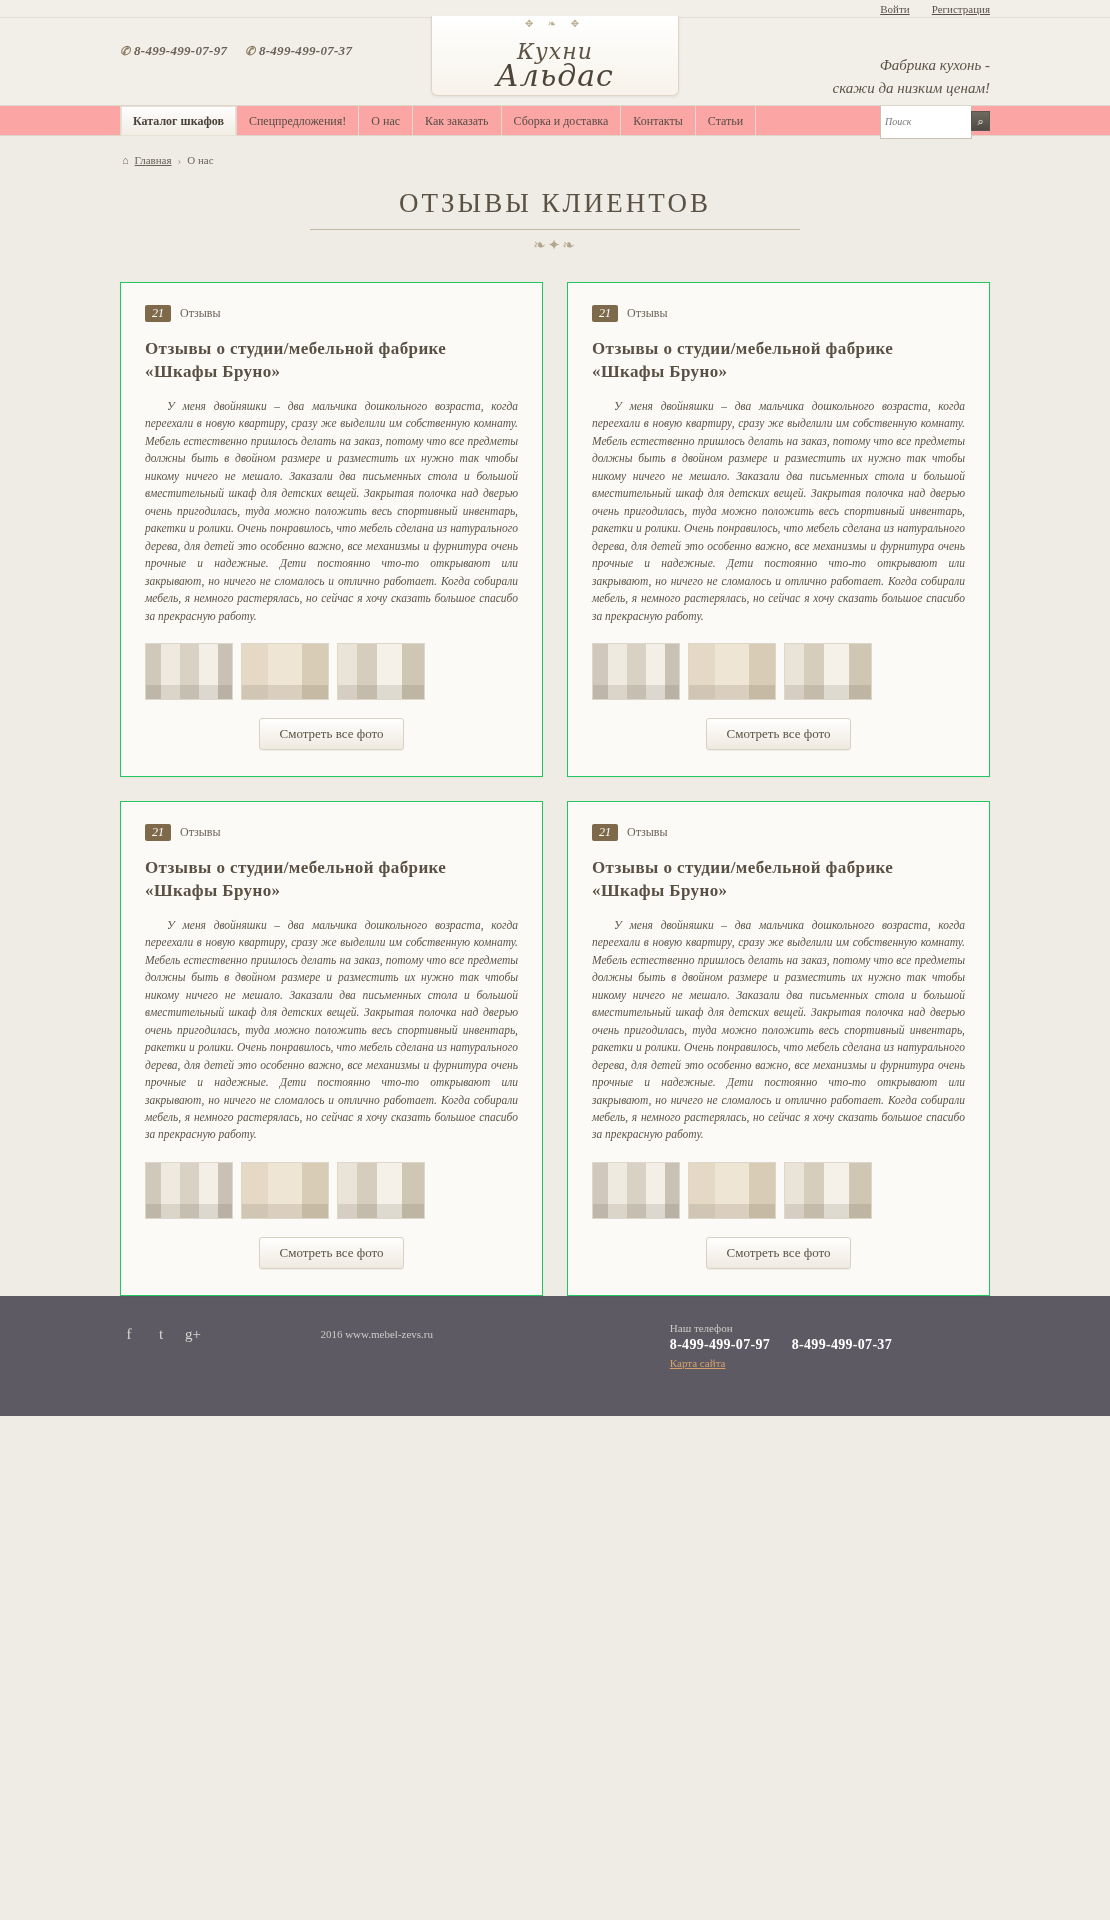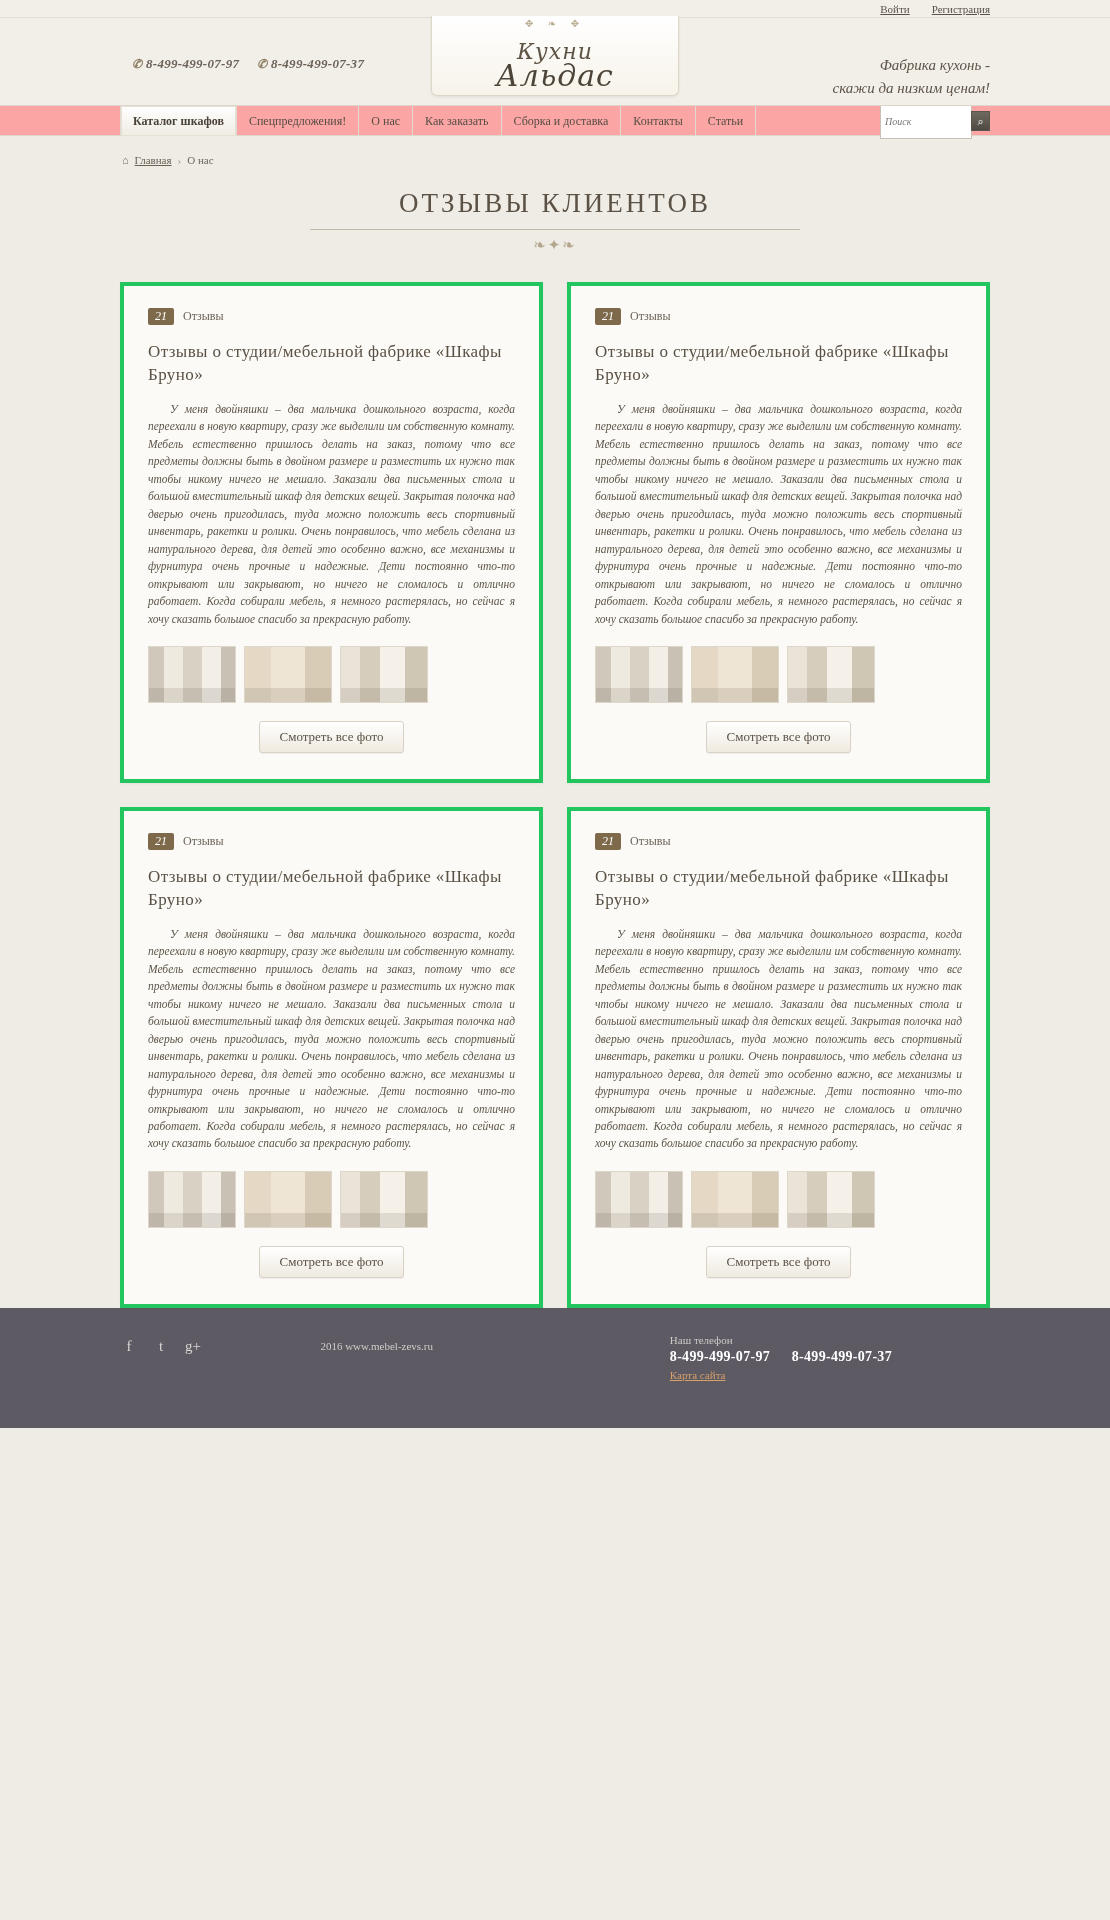--- a/index.html
+++ b/index.html
@@ -38,26 +38,25 @@
     border-bottom: 1px solid #dcd6cb;
   }
   .header-inner {
     width: 870px;
     margin: 0 auto;
     position: relative;
     height: 88px;
   }
   .phones {
     position: absolute;
-    left: 0; top: 38px;
+    left: 0; top: 25px;
     font-size: 13px;
     font-style: italic;
     color: #6b6257;
     white-space: nowrap;
-    margin-left: 12px;
   }
   .phones .ph { margin-right: 14px; font-weight: bold; letter-spacing: .3px; }
   .phone-icon {
     display: inline-block;
     width: 10px; height: 11px;
     margin-right: 4px;
     color: #8d7d63;
     font-size: 12px;
   }
   .logo {
@@ -197,21 +196,21 @@
 
   
   .grid {
     display: grid;
     grid-template-columns: 1fr 1fr;
     gap: 24px 24px;
     margin-top: 28px;
   }
   .card {
     background: #fbfaf7;
-    border: 4px solid #22c55e;
+    border: 1px solid #22c55e;
     padding: 22px 24px 26px;
     box-shadow: 0 1px 2px rgba(0,0,0,.04);
   }
   .card-head {
     display: flex; align-items: center; gap: 9px;
     margin-bottom: 16px;
   }
   .badge {
     background: #7e6a4b;
     color: #fff;
@@ -222,21 +221,21 @@
     border-radius: 2px;
   }
   .badge-label {
     font-size: 12px;
     color: #6b6257;
   }
   .card-title {
     font-size: 17px;
     line-height: 1.35;
     color: #5a5144;
-    font-weight: normal;
+    font-weight: bold;
     margin: 0 0 14px;
     letter-spacing: .4px;
   }
   .card-text {
     font-size: 11.5px;
     line-height: 1.52;
     text-align: justify;
     font-style: italic;
     color: #5d5548;
     text-indent: 22px;

